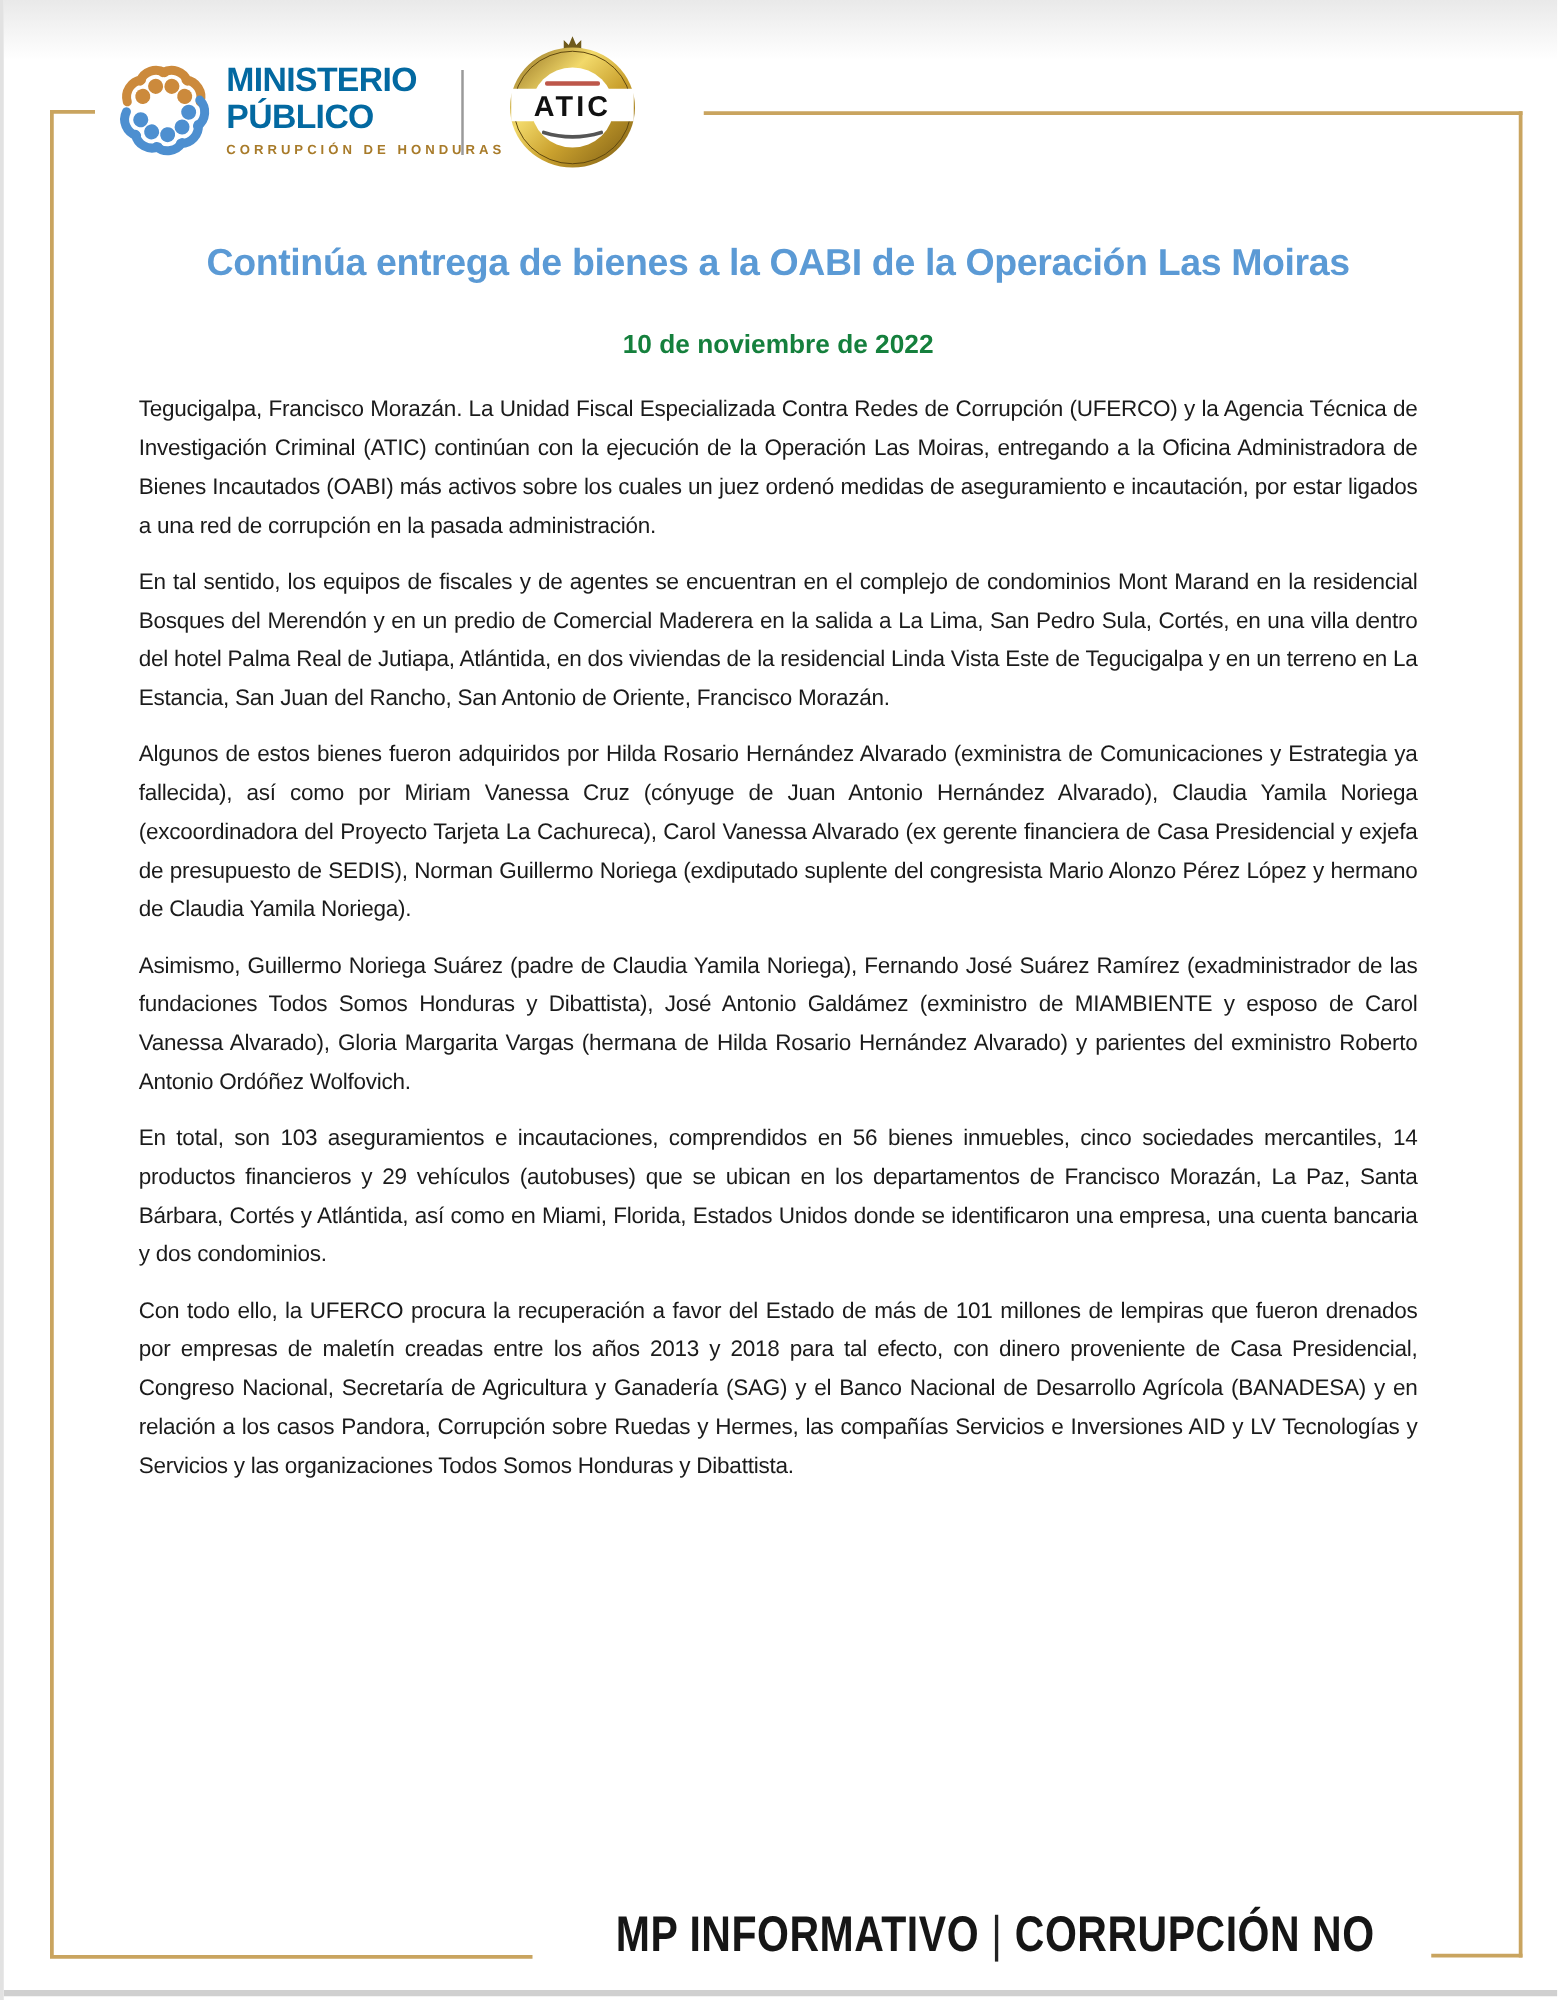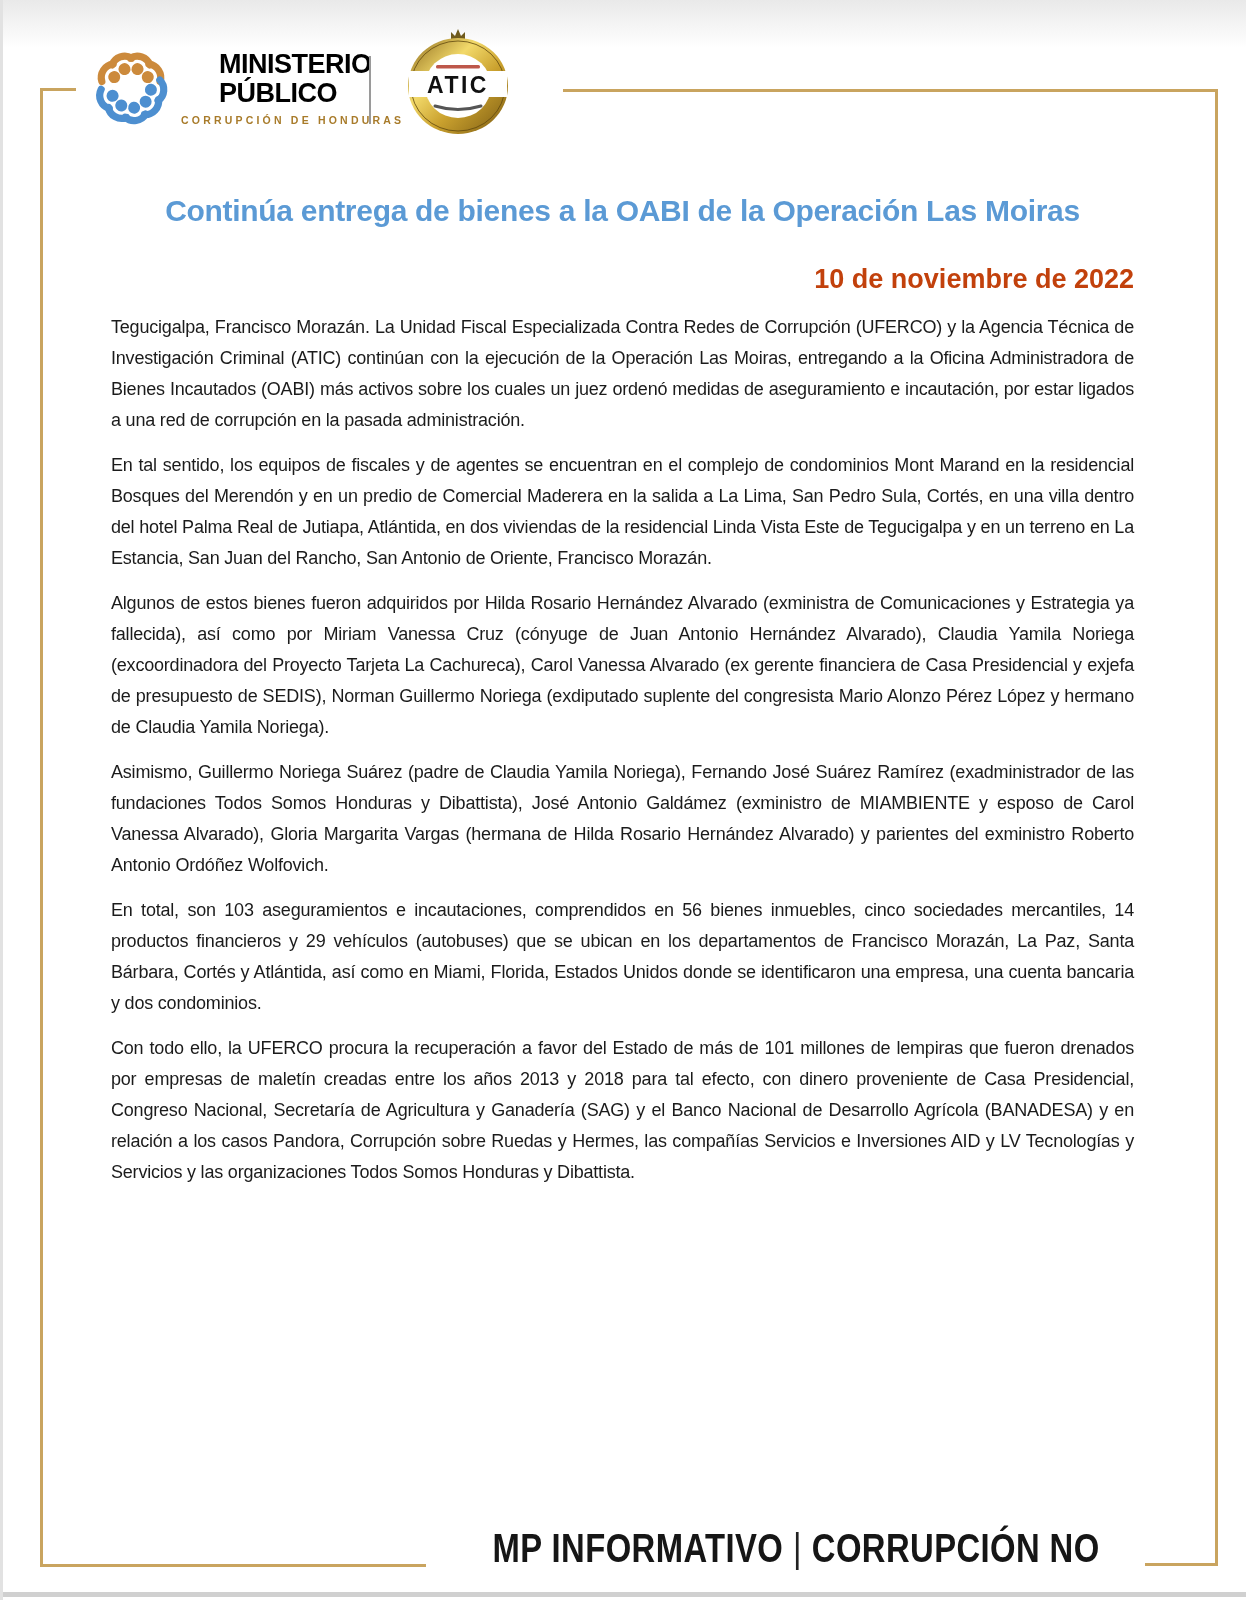--- a/index.html
+++ b/index.html
@@ -26,40 +26,39 @@
   .gl-topleft{left:37px;top:88px;width:36px;height:3px;}
   .gl-topright{left:560px;top:89px;width:655px;height:3px;}
   .gl-right{left:1212px;top:89px;width:3px;height:1477px;}
   .gl-bottomright{left:1142px;top:1563px;width:73px;height:3px;}
   .gl-bottomleft{left:37px;top:1564px;width:386px;height:3px;}
 
   
   .mp-logo{position:absolute;left:88px;top:44px;width:80px;height:88px;}
   .mp-wordmark{position:absolute;left:178px;top:50px;width:190px;}
   .mp-name{
-    font-weight:bold;color:#000000;font-size:27px;line-height:29px;
+    font-weight:bold;color:#0369a1;font-size:27px;line-height:29px;
     letter-spacing:-0.5px;
-    margin-left:38px;
   }
   .mp-sub{
     margin-top:6px;font-weight:bold;color:#a87b2a;font-size:10.5px;
     letter-spacing:3.2px;white-space:nowrap;
   }
   .logo-divider{position:absolute;left:366px;top:56px;width:2px;height:68px;background:#9a9a9a;}
   .atic-badge{position:absolute;left:400px;top:26px;width:110px;height:112px;}
 
   
   .doc-title{
     position:absolute;left:108px;right:112px;top:192px;
     text-align:center;font-weight:bold;font-size:30px;line-height:38px;
     color:#5b9ad5;letter-spacing:-0.3px;
   }
   .doc-date{
     position:absolute;left:108px;right:112px;top:264px;
-    text-align:right;font-weight:bold;font-size:27px;color:#c2410c;
+    text-align:center;font-weight:bold;font-size:21px;color:#15803d;
   }
 
   
   .article{
     position:absolute;left:108px;right:112px;top:312px;
     color:#1b1b1b;
   }
   .article p{
     margin:0 0 14px 0;
     font-size:18px;line-height:31px;letter-spacing:-0.2px;

